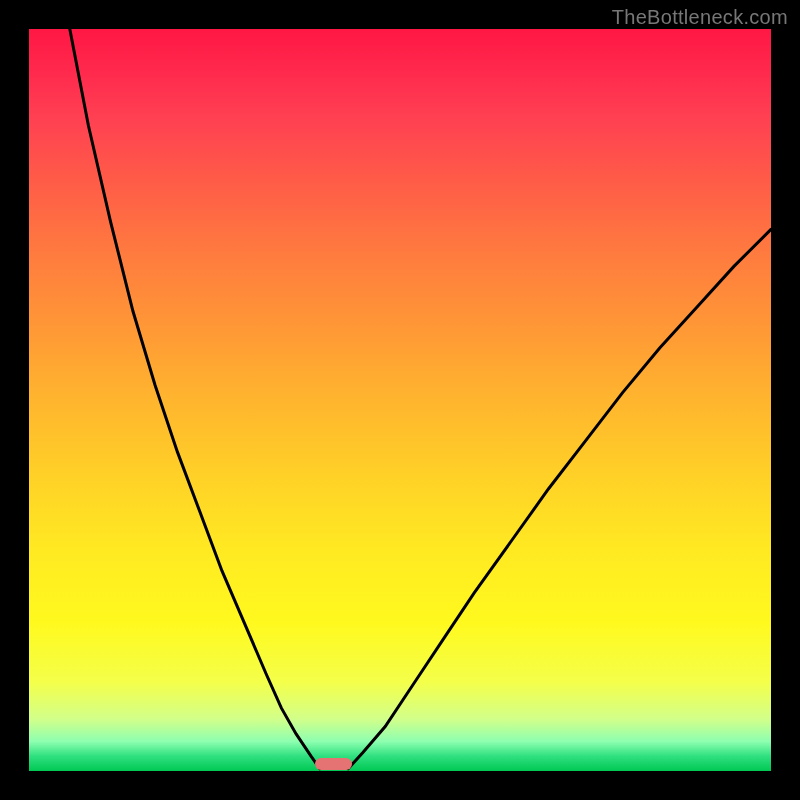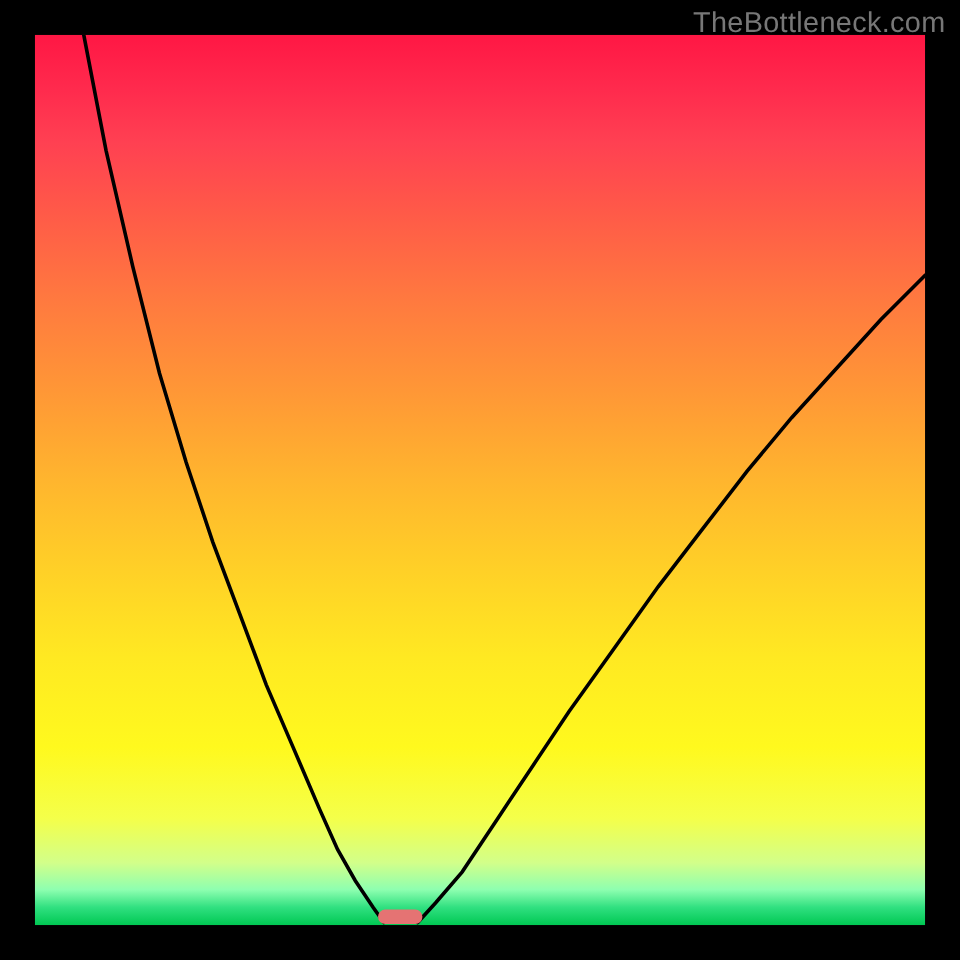--- a/index.html
+++ b/index.html
@@ -54,21 +54,21 @@
     position: absolute;
     background: #e57373;
     border-radius: 6px;
     height: 12px;
   }
   .watermark {
     position: absolute;
     top: 6px;
     right: 12px;
     color: #777;
-    font-size: 24px;
+    font-size: 20px;
     font-weight: 500;
     letter-spacing: 0.3px;
   }
 </style>
 </head>
 <body>
 
 <div class="frame">
   <div class="plot-area">
     <div class="gradient-bg"></div>

